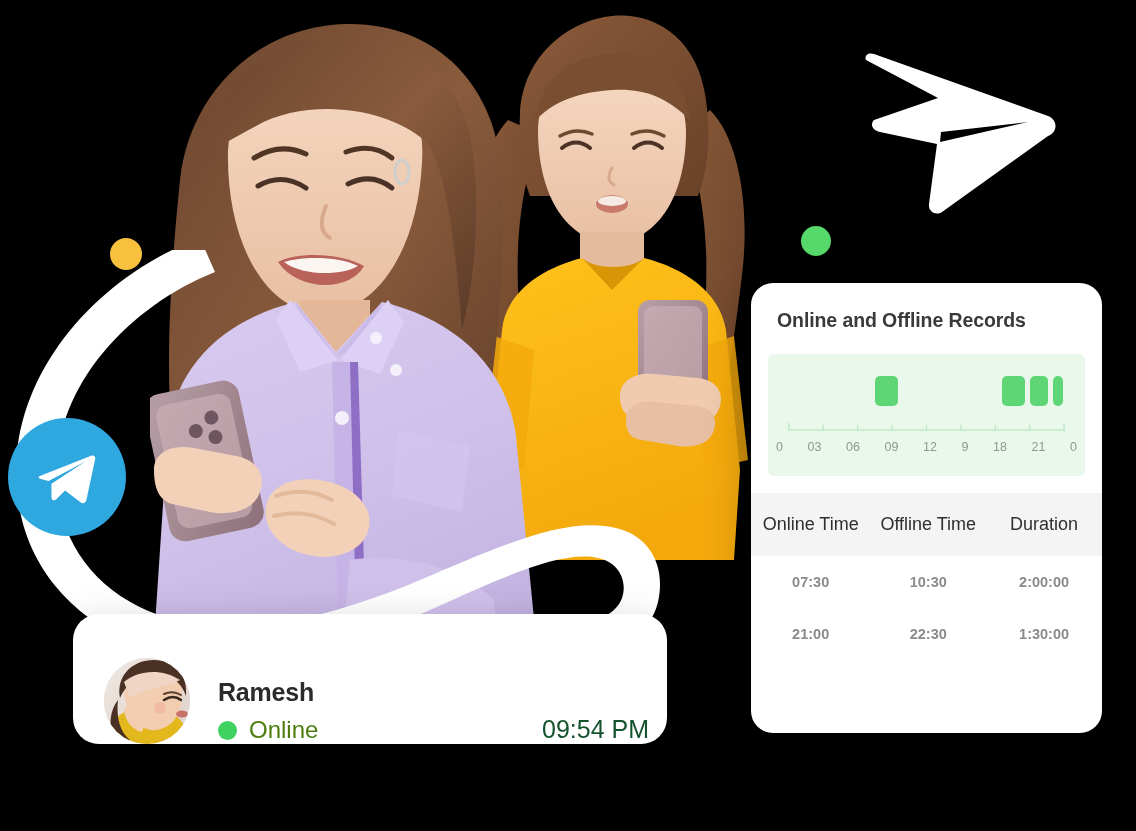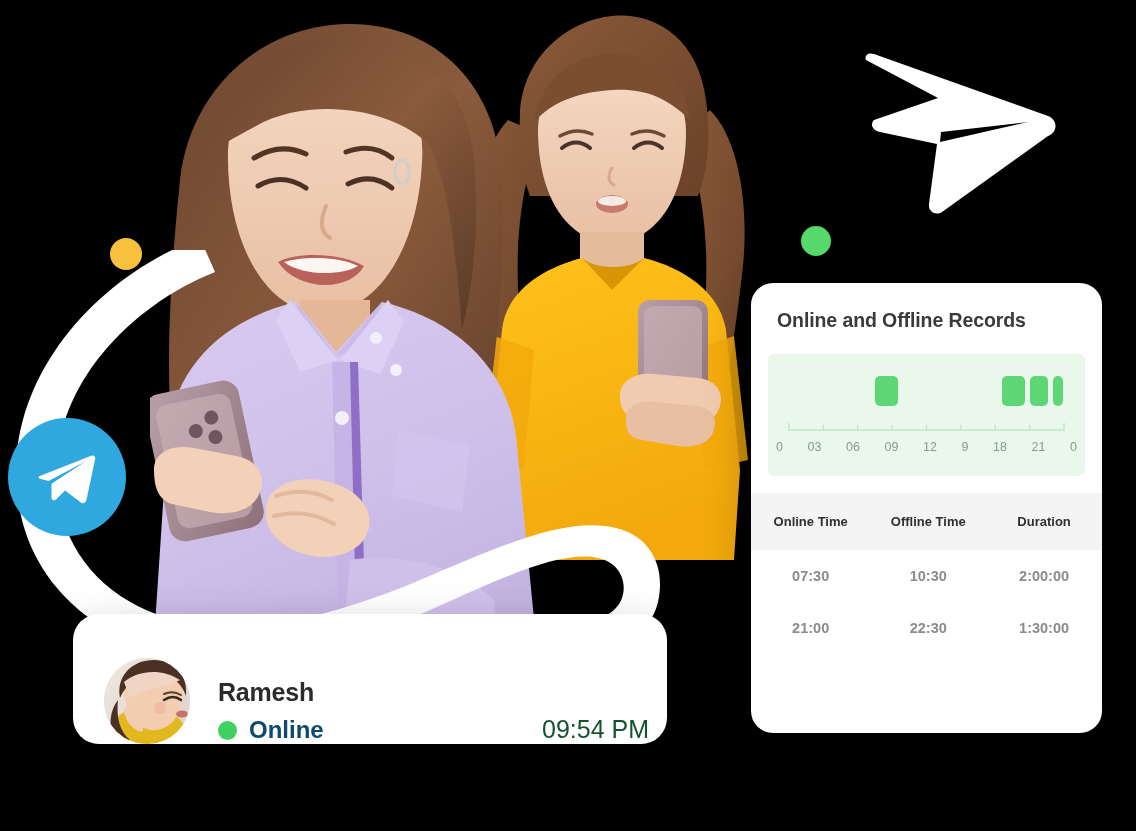--- a/index.html
+++ b/index.html
@@ -40,40 +40,40 @@
   .bars{position:absolute;left:0;top:0;right:0;height:62px;}
   .bar{position:absolute;top:22px;background:#5ED675;border-radius:5px;}
   .axis{position:absolute;left:20px;right:20px;top:68px;height:12px;}
   .axis svg{display:block;width:100%;height:12px;}
   .ticklabels{position:absolute;left:8px;right:8px;top:86px;display:flex;
       justify-content:space-between;}
   .ticklabels span{font-size:12.5px;color:#8a9a8c;}
 
   
   .rec-table{margin-top:17px;width:100%;border-collapse:collapse;}
-  .rec-table th{background:#F4F4F4;font-size:13px;font-weight:700;color:#2f2f2f;
+  .rec-table th{background:#F4F4F4;font-size:18px;font-weight:400;color:#2f2f2f;
       padding:21px 0;text-align:center;}
   .rec-table td{font-size:14.5px;color:#8b8b8b;padding:18px 0;text-align:center;font-weight:bold;}
   .rec-table tr.alt td{background:#F4F4F4;}
   .rec-table th:nth-child(1),.rec-table td:nth-child(1){width:34%;}
   .rec-table th:nth-child(2),.rec-table td:nth-child(2){width:33%;}
   .rec-table th:nth-child(3),.rec-table td:nth-child(3){width:33%;}
 
   
   .status-card{position:absolute;left:73px;top:614px;width:594px;height:130px;
       background:#fff;border-radius:26px;display:flex;align-items:flex-end;
       box-shadow:0 18px 45px rgba(0,0,0,.30);}
   .avatar{width:86px;height:86px;border-radius:50%;margin-left:31px;flex:0 0 auto;
       overflow:hidden;position:relative;background:#e9e2dc;}
   .avatar svg{display:block;width:100%;height:100%;}
   .status-info{margin-left:28px;flex:1 1 auto;}
   .status-name{font-size:25px;font-weight:700;color:#2b2b2b;letter-spacing:-0.2px;}
   .status-line{display:flex;align-items:center;margin-top:9px;}
   .status-dot{width:19px;height:19px;border-radius:50%;background:#3FD260;flex:0 0 auto;}
-  .status-text{font-size:24px;color:#0c4a6e;margin-left:12px;font-weight:bold;}
+  .status-text{font-size:24px;color:#4d7c0f;margin-left:12px;}
   .status-time{font-size:25px;color:#14532d;margin-right:18px;flex:0 0 auto;}
 </style>
 </head>
 <body>
 
 <div class="stage">
 
   <div class="dot dot-yellow"></div>
   <div class="dot dot-green"></div>
 

